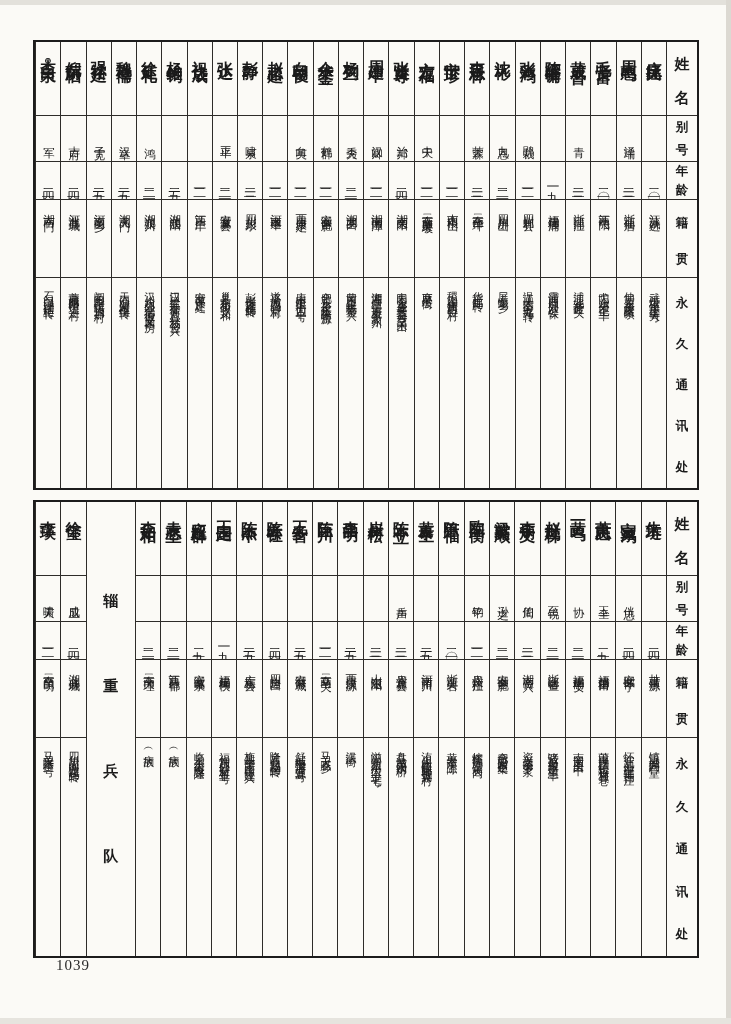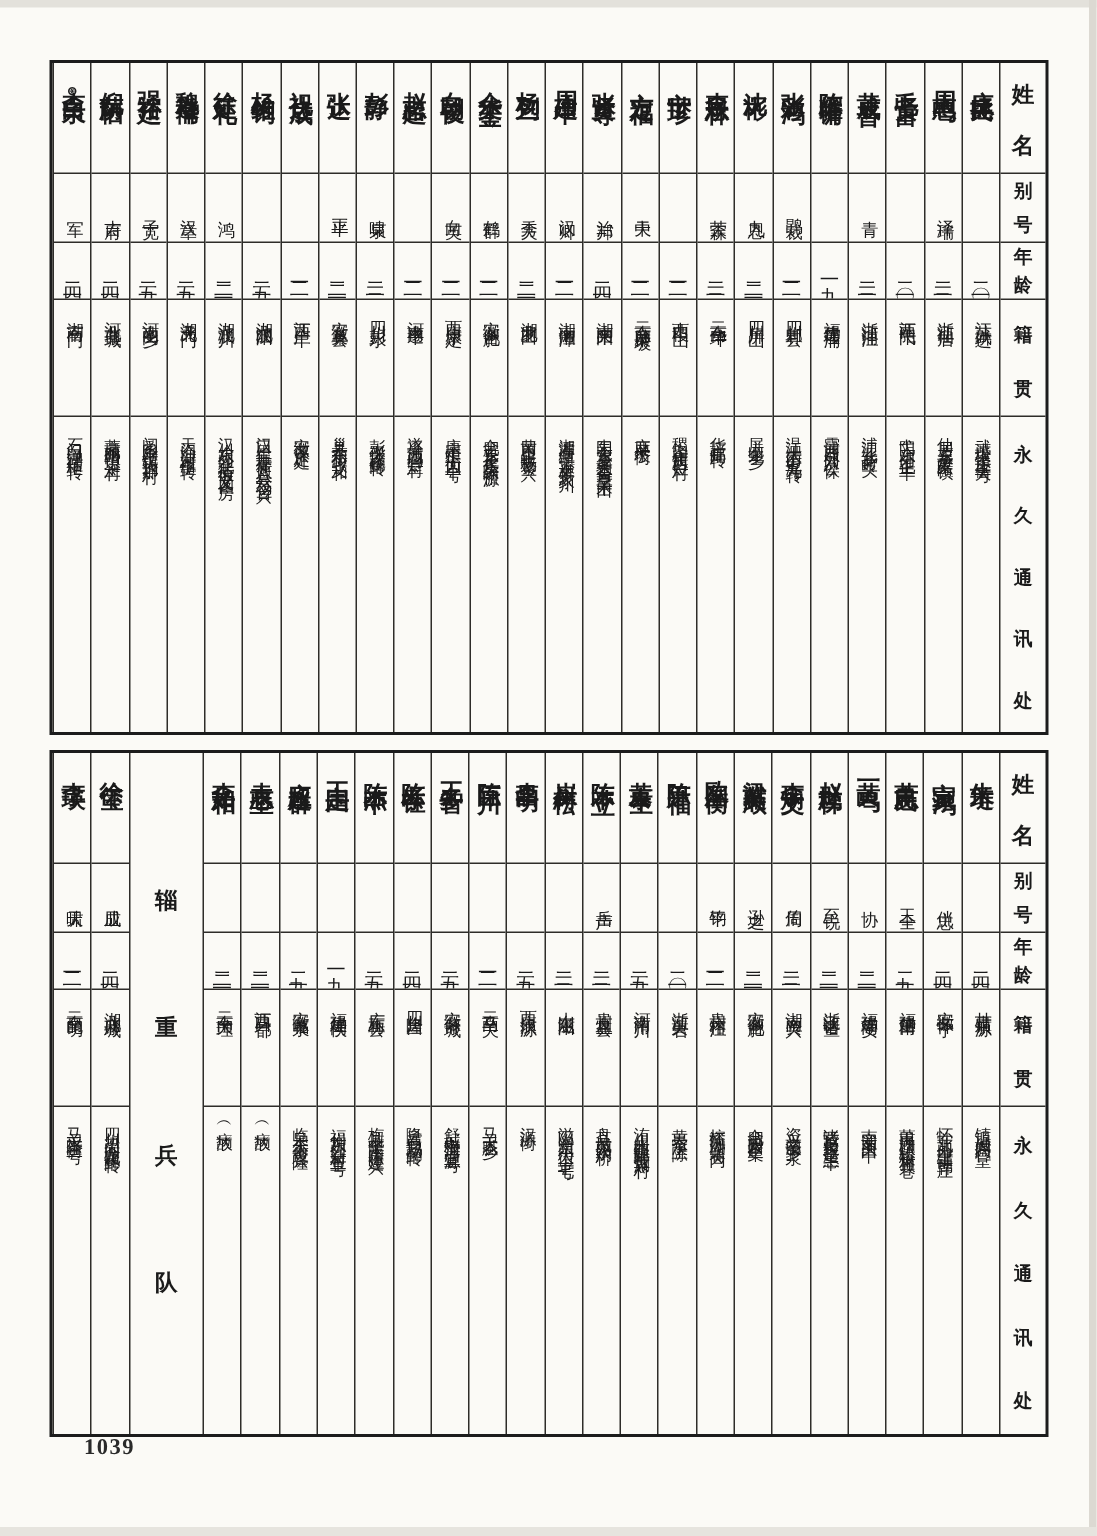--- a/index.html
+++ b/index.html
@@ -67,21 +67,21 @@
     justify-content:space-around; align-items:center;
     height:100%; width:100%;
   }
   .spread-ch { font-weight:bold; font-size:12.5px; line-height:1; }
   .cell-name .spread-ch { font-size:15px; }
   .section-col .spread { padding:92px 0; justify-content:space-between; }
   .section-col .spread-ch { font-size:15px; letter-spacing:0; }
 
   .page-number {
     position:absolute; left:56px; top:957px;
-    font-size:15px; letter-spacing:1px; color:#2a2a2a;font-weight:bold;
+    font-size:15px; letter-spacing:1px; color:#2a2a2a;
   }
 </style>
 </head>
 <body>
 
 <div class="page">
   <div class="edge-top"></div>
   <div class="edge-right"></div>
   <div class="edge-bottom"></div>
 

